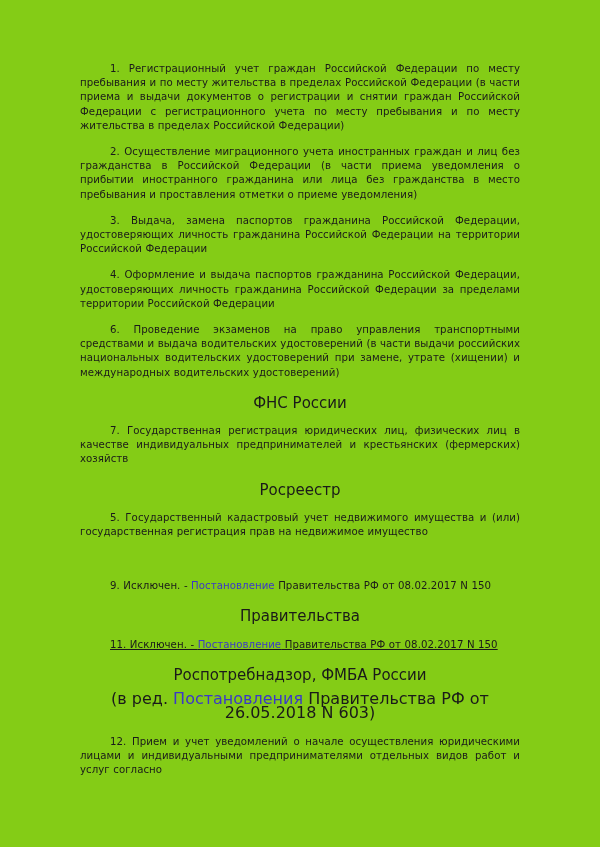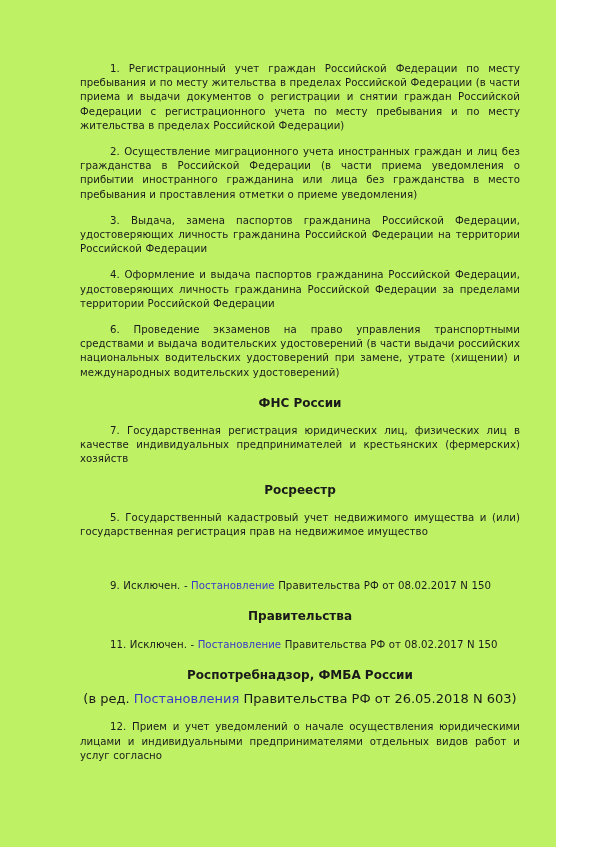--- a/index.html
+++ b/index.html
@@ -9,25 +9,25 @@
   }
   body {
     width: 600px;
     height: 847px;
     font-family: "DejaVu Sans", "Liberation Sans", sans-serif;
     color: #1a1a1a;
     -webkit-font-smoothing: antialiased;
   }
   .page {
     position: relative;
-    width: 556px;
+    width: 600px;
     height: 847px;
     box-sizing: border-box;
     padding: 62px 80px 0 80px;
-    background: #bef264;
+    background: #84cc16;
     overflow: hidden;
   }
   .doc {
     width: 440px;
   }
   p.para {
     margin: 0 0 12px 0;
     font-size: 10.2px;
     line-height: 14.2px;
     text-align: justify;
@@ -43,31 +43,31 @@
   }
   p.note {
     margin: 0 0 12px 0;
     font-size: 10.2px;
     line-height: 14.2px;
     text-align: left;
     text-indent: 0;
   }
   h3.heading {
     margin: 16px 0 14px 0;
-    font-size: 12px;
+    font-size: 15px;
     line-height: 14.2px;
-    font-weight: bold;
+    font-weight: normal;
     text-align: center;
   }
   h3.heading.tight-below {
     margin-bottom: 10px;
   }
   p.subnote {
     margin: 0 0 14px 0;
-    font-size: 13px;
+    font-size: 16px;
     line-height: 14.2px;
     text-align: center;
     text-indent: 0;
   }
   a.doclink,
   span.doclink {
     color: #3b38c8;
     text-decoration: none;
     cursor: pointer;
   }
@@ -96,21 +96,21 @@
     <h3 class="heading">Росреестр</h3>
 
     <p class="para tight">5. Государственный кадастровый учет недвижимого имущества и (или) государственная регистрация прав на недвижимое имущество</p>
 
 
     <p class="para no-indent" style="text-indent:30px;margin-top:40px;"><span>9. Исключен. - </span><a class="doclink" style="color: rgb(59, 56, 200);">Постановление</a><span> Правительства РФ от 08.02.2017 N 150</span></p>
 
     <h3 class="heading">Правительства</h3>
 
 
-    <p class="para no-indent" style="text-indent:30px;"><span>11. Исключен. - </span><a class="doclink" style="color: rgb(59, 56, 200);">Постановление</a><span> Правительства РФ от 08.02.2017 N 150</span></p>
+    <p class="para no-indent" style="text-indent:30px;text-decoration:underline;"><span>11. Исключен. - </span><a class="doclink" style="color: rgb(59, 56, 200);">Постановление</a><span> Правительства РФ от 08.02.2017 N 150</span></p>
 
     <h3 class="heading tight-below">Роспотребнадзор, ФМБА России</h3>
 
     <p class="subnote"><span>(в ред. </span><a class="doclink" style="color: rgb(59, 56, 200);">Постановления</a><span> Правительства РФ от 26.05.2018 N 603)</span></p>
 
     <p class="para tight"><span>12. Прием и учет уведомлений о начале осуществления юридическими лицами и индивидуальными предпринимателями отдельных видов работ и услуг согласно </span></p>
 
   </div>
 </div>
 

